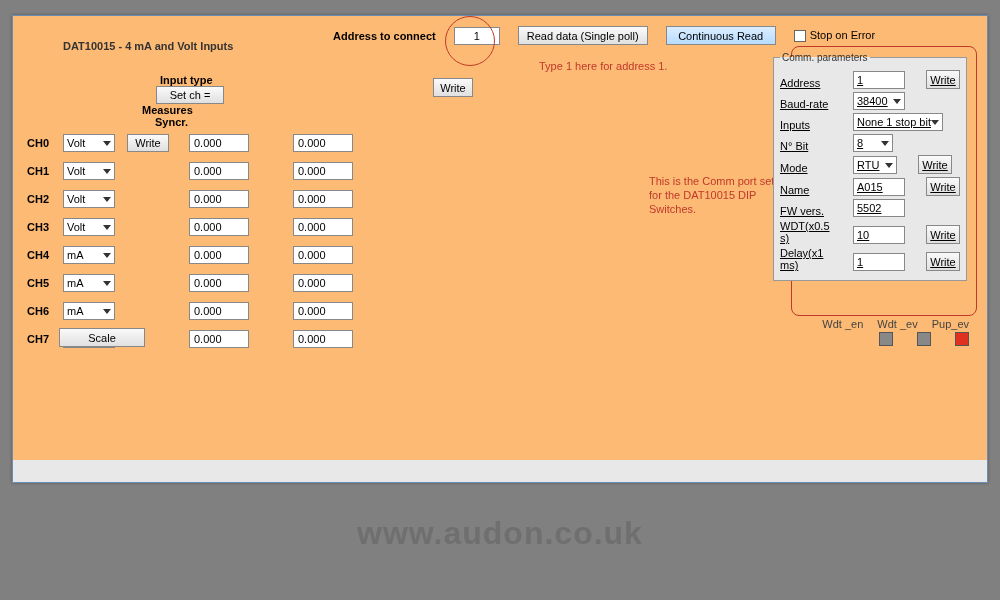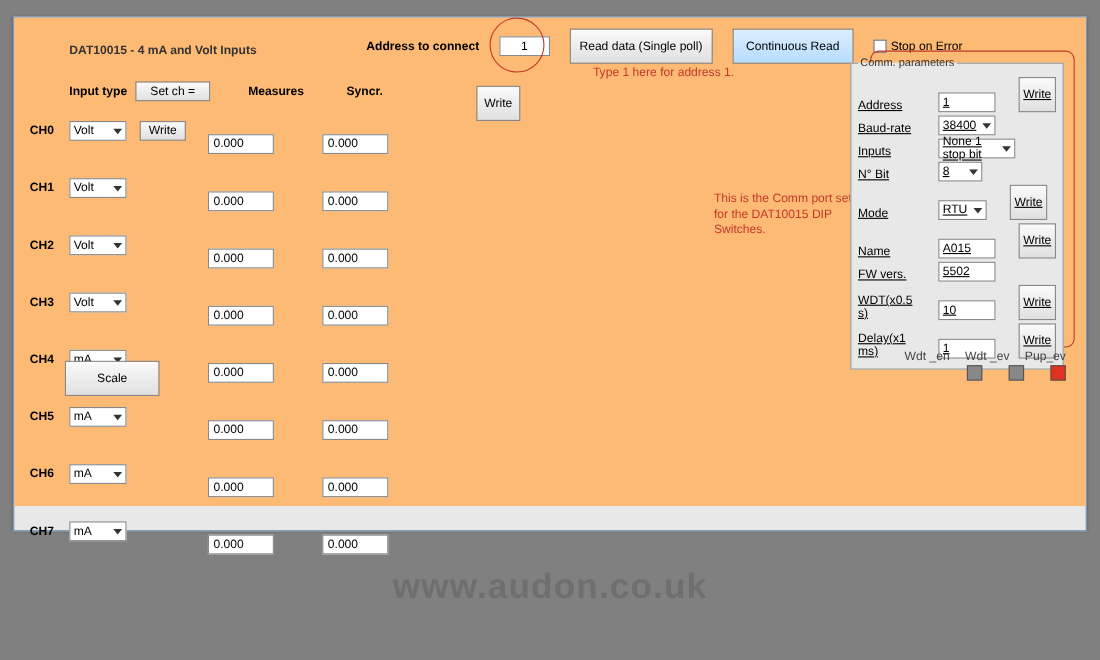--- a/index.html
+++ b/index.html
@@ -9,38 +9,38 @@
   .titlebar .icon { width: 14px; height: 14px; background: #4a7ab5; margin-right: 4px; }
   .titlebar .title { flex: 1; color: #333; }
   .winbtns { display: flex; gap: 2px; }
   .winbtn { width: 28px; height: 16px; border: 1px solid #8aa; background: linear-gradient(#f0f6fb,#cfe0ef); display: flex; align-items: center; justify-content: center; font-size: 10px; cursor: pointer; }
   .winbtn.close { background: linear-gradient(#f08080,#d04040); color: #fff; border-color: #a03030; }
   .client { position: relative; width: 100%; height: calc(100% - 22px); background: #fdba74; }
   .toprow { position: absolute; top: 10px; left: 320px; right: 12px; display: flex; align-items: center; gap: 18px; }
   .lbl { color: #000; }
   .bold { font-weight: bold; }
   input.txt { height: 18px; border: 1px solid #888; background: #fff; padding: 0 3px; }
-  .btn { height: 32px; border: 1px solid #888; background: linear-gradient(#fafafa,#e0e0e0); padding: 0 8px; cursor: pointer; display: inline-flex; align-items: center; justify-content: center; }
+  .btn { height: 19px; border: 1px solid #888; background: linear-gradient(#fafafa,#e0e0e0); padding: 0 8px; cursor: pointer; display: inline-flex; align-items: center; justify-content: center; }
   .btn.blue { background: linear-gradient(#dbeeff,#b8dcff); }
   .chk { width: 12px; height: 12px; border: 1px solid #666; background: #fff; display: inline-block; vertical-align: middle; margin-right: 4px; }
   .apptitle { position: absolute; top: 24px; left: 50px; font-weight: bold; color: #333; font-size: 11px; }
   .channels { position: absolute; top: 58px; left: 14px; }
-  .chhead { display: flex; align-items: center; margin-bottom: 6px; }
+  .chhead { display: flex; align-items: center; margin-bottom: 6px; flex-direction: column; }
   .chhead .c1 { width: 36px; }
   .chhead .c2 { width: 60px; font-weight: bold; }
   .chhead .c3 { width: 60px; }
-  .chhead .c4 { width: 96px; font-weight: bold; text-align: center; }
+  .chhead .c4 { width: 96px; font-weight: bold; }
   .chhead .c5 { width: 70px; font-weight: bold; }
   .row { display: flex; align-items: center; margin-bottom: 10px; }
   .row .chn { width: 36px; font-weight: bold; }
   .sel { width: 52px; height: 18px; border: 1px solid #888; background: #fff; display: flex; align-items: center; justify-content: space-between; padding: 0 3px; }
   .arrow { border-left: 4px solid transparent; border-right: 4px solid transparent; border-top: 5px solid #333; }
   .row .gap1 { width: 12px; }
   .wrbtn { width: 42px; height: 18px; }
-  .meas, .sync { width: 60px; height: 18px; border: 1px solid #888; background: #fff; padding: 0 4px; display: flex; align-items: center; margin-top: 24px; }
+  .meas, .sync { width: 60px; height: 18px; border: 1px solid #888; background: #fff; padding: 0 4px; display: flex; align-items: center; }
   .row .gap2 { width: 20px; }
   .row .gap3 { width: 44px; }
   .scalebtn { position: absolute; top: 312px; left: 46px; width: 86px; }
   .writeall { position: absolute; top: 62px; left: 420px; width: 40px; }
   .redtext { color: #c0392b; position: absolute; }
   .redcircle { position: absolute; border: 1.5px solid #c0392b; border-radius: 50%; }
   .redbox { position: absolute; border: 1.5px solid #c0392b; border-radius: 8px; }
   .commbox { position: absolute; top: 36px; right: 18px; width: 170px; border: 1px solid #999; background: #e8e8e8; padding: 4px 6px 6px 6px; }
   .commbox legend { font-size: 10px; color: #333; padding: 0 2px; }
   .crow { display: flex; align-items: flex-end; margin: 3px 0; gap: 21px; text-decoration: underline; }
@@ -204,21 +204,21 @@
         </div>
       <div class="crow">
           <span class="clbl">Baud-rate</span>
           <div class="sel cval">
             <span>38400</span>
             <span class="arrow"></span>
           </div>
         </div>
       <div class="crow">
           <span class="clbl">Inputs</span>
-          <div class="sel" style="width:70px">
+          <div class="sel" style="width:90px">
             <span>None 1 stop bit</span>
             <span class="arrow"></span>
           </div>
         </div>
       <div class="crow">
           <span class="clbl">N° Bit</span>
           <div class="sel" style="width:40px">
             <span>8</span>
             <span class="arrow"></span>
           </div>

